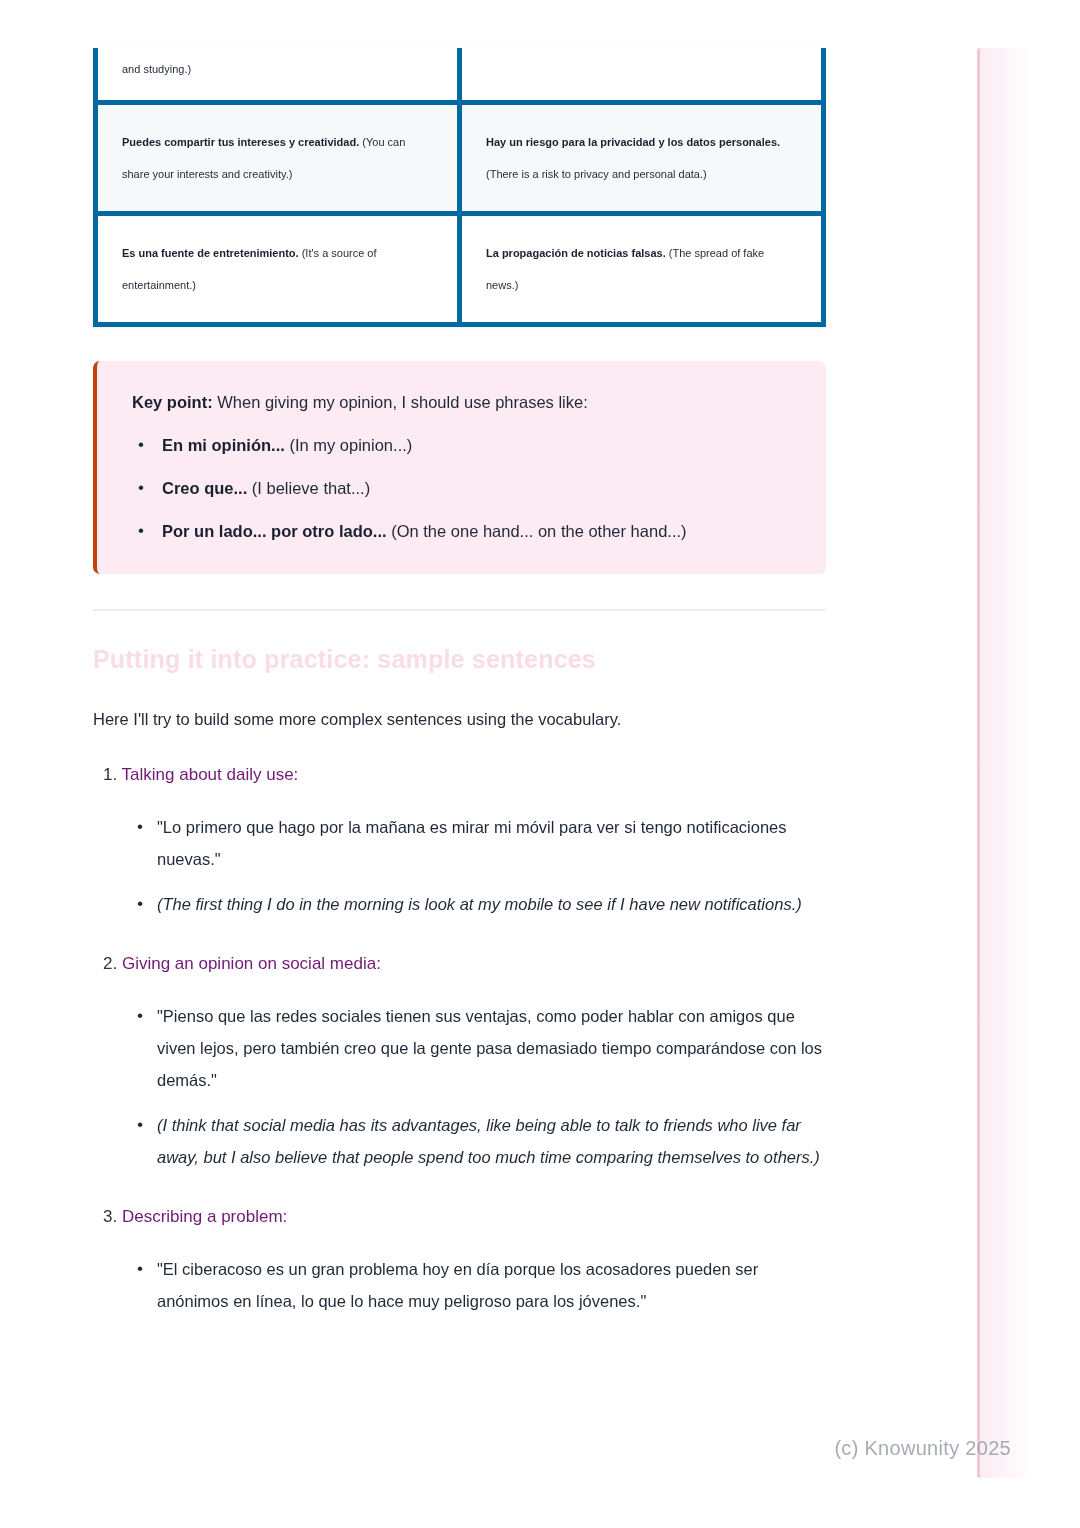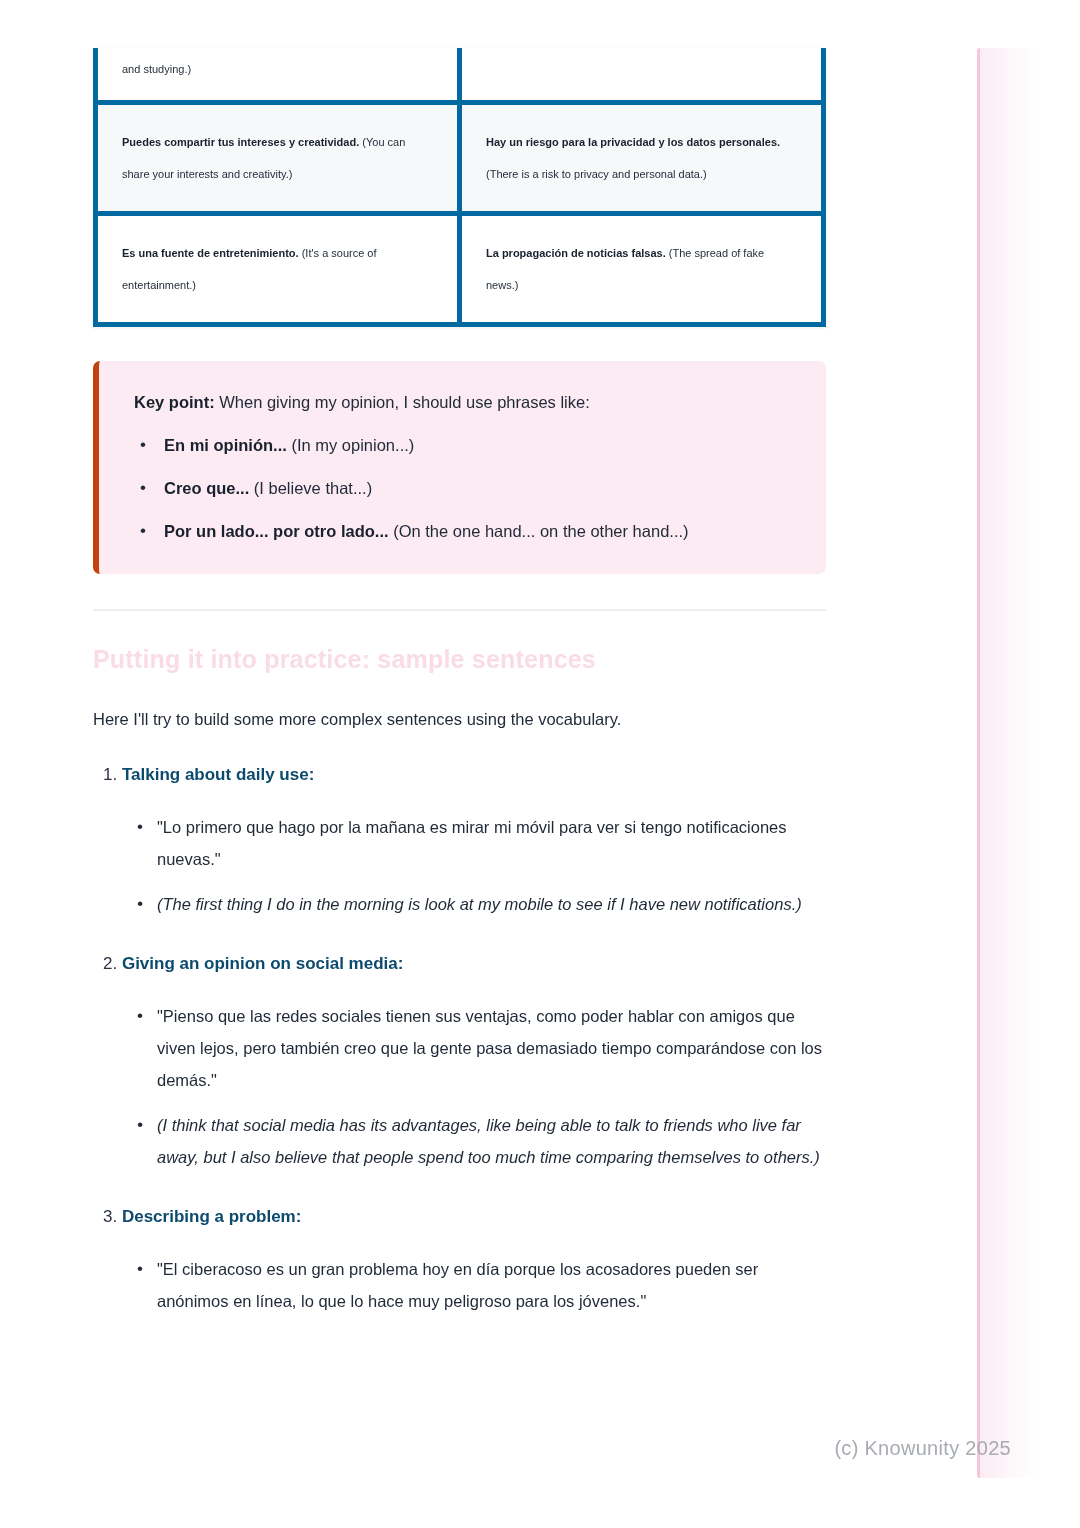--- a/index.html
+++ b/index.html
@@ -34,21 +34,21 @@
     padding:21px 24px;
   }
   table.vocab tr.row-cut td { border-top:none; padding-top:5px; padding-bottom:15px; }
   table.vocab tr.row-alt td { background:#f7f8fa; }
   .b { font-weight:bold; color:#19212e; }
 
   
   .keypoint {
     margin-top:34px;
     background:#fcebf3;
-    border-left:6px solid #c2410c;
+    border-left:4px solid #c2410c;
     border-radius:7px;
     padding:25px 32px 26px 35px;
     font-size:16.5px; line-height:33px;
   }
   .keypoint ul { list-style:none; margin-top:7px; }
   .keypoint li { position:relative; padding-left:30px; margin-top:10px; }
   .keypoint li .dot, .section li .dot {
     position:absolute; left:6px; top:-1px; font-size:17px; color:#1f2937;
   }
 
@@ -59,21 +59,21 @@
     font-size:25px; font-weight:bold; letter-spacing:0.2px;
     color:#fadbe8;
   }
 
   .intro { margin-top:33px; font-size:16.5px; line-height:24px; }
 
   
   .section { margin-top:32px; }
   .section-header { padding-left:10px; font-size:17px; line-height:24px; }
   .section-number { font-weight:normal; color:#2b3442; }
-  .section-title { font-weight:bold; color:#0c4a6e; }
+  .section-title { font-weight:normal; color:#701a75; }
   .section ul { list-style:none; margin-top:24px; }
   .section li {
     position:relative; padding-left:64px; font-size:16.5px; line-height:32px;
   }
   .section li .dot { left:44px; top:0; }
   .section li + li { margin-top:13px; }
   .section li.italic { font-style:italic; }
 
   .watermark {
     position:absolute; right:69px; top:1437px;

